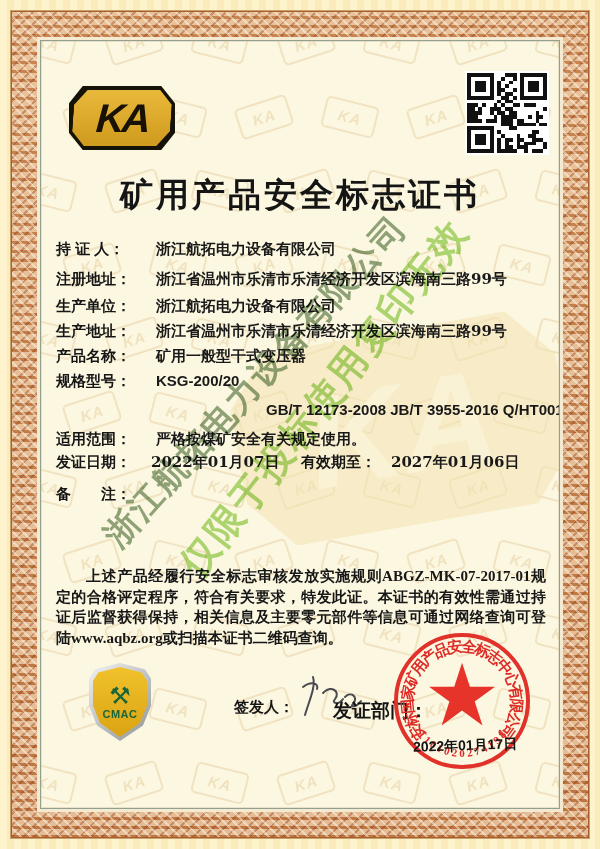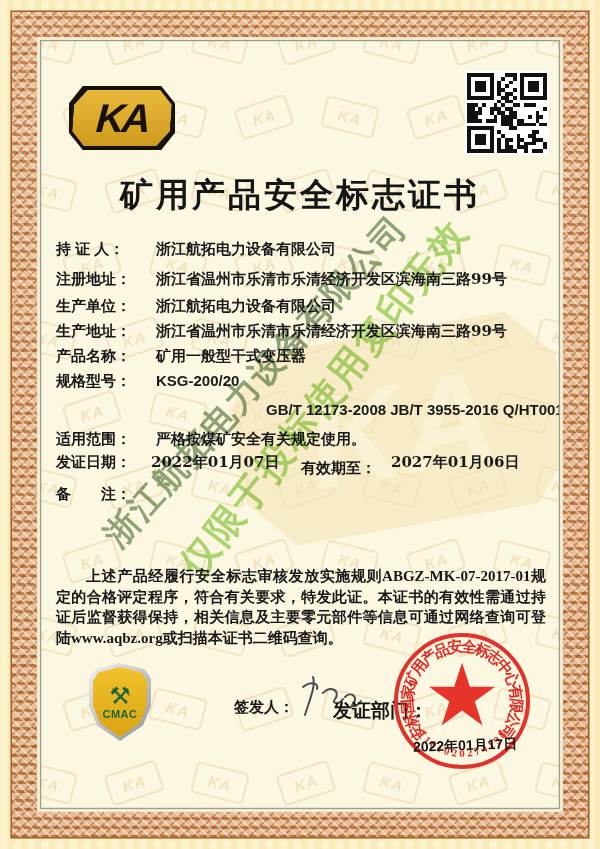--- a/index.html
+++ b/index.html
@@ -39,21 +39,21 @@
     transform:skewX(-4deg);}
   .mark-line{position:absolute;left:150px;top:64px;width:280px;text-align:center;
     font-size:15px;color:#222;font-weight:700;}
   .mark-line .no{font-family:"Liberation Serif",serif;font-weight:700;font-size:16px;}
   .qr{position:absolute;left:424px;top:30px;width:80px;height:80px;background:#fff;padding:2px;}
   .title{position:absolute;left:0;top:132px;width:100%;text-align:center;
     font-family:"DejaVu Serif","Liberation Serif",serif;font-weight:900;font-size:33px;
     color:#151515;letter-spacing:3px;}
   
   .row{position:absolute;left:15px;font-size:15px;color:#141414;white-space:nowrap;}
-  .row .lb{font-weight:700;color:#161616;margin-top:6px;}
+  .row .lb{font-weight:700;color:#161616;}
   .row .val{font-family:"DejaVu Serif","Liberation Serif",serif;font-weight:700;color:#191919;}
   .statement{position:absolute;left:15px;top:525px;width:490px;
     font-family:Liberation Serif, serif;font-weight:700;font-size:15px;
     line-height:20.5px;color:#171717;text-align:justify;text-indent:2em;}
   
   .wm{position:absolute;white-space:nowrap;mix-blend-mode:multiply;pointer-events:none;}
   .wm-company{left:70px;top:478px;font-size:34px;font-weight:700;color:rgba(125,152,113,.85);
     transform:rotate(-48deg);transform-origin:0 50%;letter-spacing:2px;}
   .wm-notice{left:148px;top:505px;font-size:38px;font-weight:700;color:rgba(154,210,92,.8);
     transform:rotate(-52deg);transform-origin:0 50%;letter-spacing:2px;}

